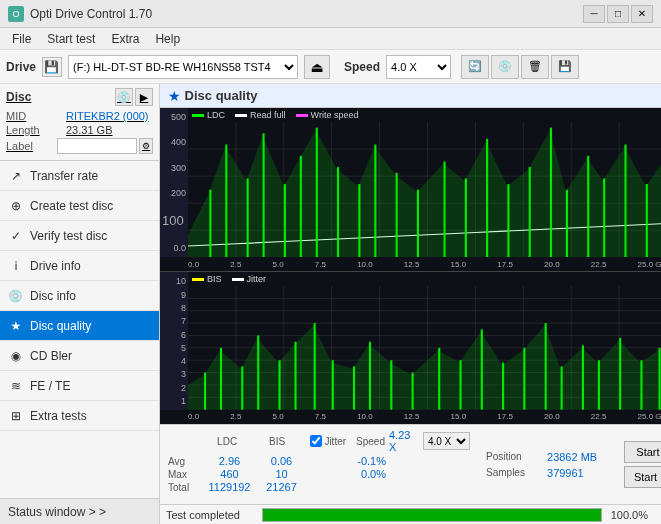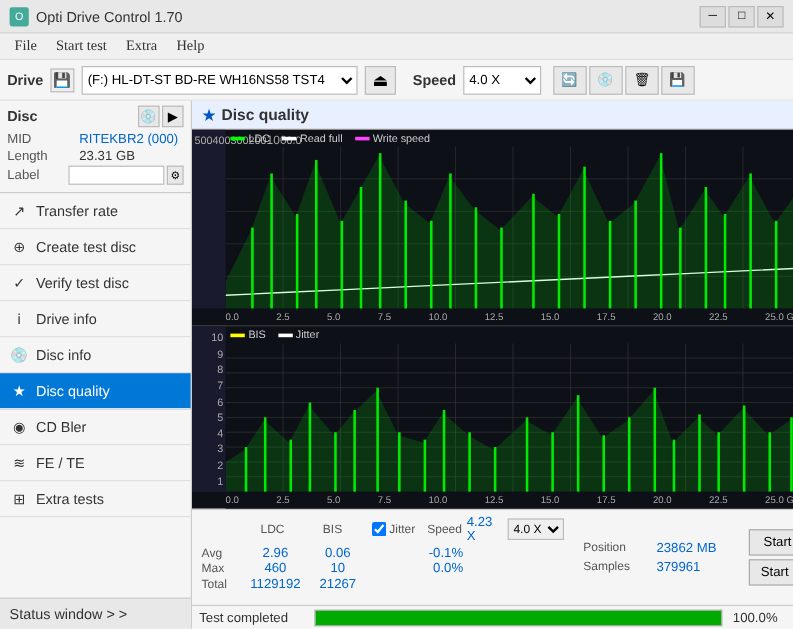--- a/index.html
+++ b/index.html
@@ -8,38 +8,38 @@
     
     .title-bar { background: #e8e8e8; height: 28px; display: flex; align-items: center; justify-content: space-between; padding: 0 8px; border-bottom: 1px solid #ccc; }
     .title-bar-left { display: flex; align-items: center; gap: 6px; }
     .title-bar-icon { width: 16px; height: 16px; background: #4a9; border-radius: 2px; display: flex; align-items: center; justify-content: center; color: white; font-size: 9px; }
     .title-text { font-size: 12px; color: #333; }
     .title-bar-controls { display: flex; gap: 2px; }
     .title-btn { width: 22px; height: 18px; background: #ddd; border: 1px solid #bbb; display: flex; align-items: center; justify-content: center; font-size: 10px; cursor: pointer; }
 
     
     .menu-bar { background: #f0f0f0; height: 22px; display: flex; align-items: center; padding: 0 4px; border-bottom: 1px solid #ddd; }
-    .menu-item { padding: 2px 8px; cursor: pointer; font-size: 12px; color: #333; font-family: Liberation Serif, serif; }
+    .menu-item { padding: 2px 8px; cursor: pointer; font-size: 12px; color: #333; }
 
     
     .drive-bar { background: #f5f5f5; height: 34px; display: flex; align-items: center; padding: 0 6px; gap: 6px; border-bottom: 1px solid #ddd; }
     .drive-select { height: 24px; width: 230px; font-size: 11px; border: 1px solid #bbb; background: white; }
     .drive-icon-btn { width: 26px; height: 24px; background: #e8e8e8; border: 1px solid #bbb; display: flex; align-items: center; justify-content: center; cursor: pointer; font-size: 14px; }
     .speed-select { height: 24px; width: 65px; font-size: 11px; border: 1px solid #bbb; background: white; }
     .toolbar-btns { display: flex; gap: 2px; margin-left: 4px; }
     .tb-btn { width: 28px; height: 24px; background: #e8e8e8; border: 1px solid #bbb; display: flex; align-items: center; justify-content: center; cursor: pointer; }
 
     
     .main { display: flex; height: calc(524px - 28px - 22px - 34px); }
 
     
     .sidebar { width: 160px; background: #f5f5f5; border-right: 1px solid #ccc; display: flex; flex-direction: column; }
     
     
-    .disc-panel { padding: 4px 6px; border-bottom: 1px solid #ccc; }
+    .disc-panel { padding: 4px 6px; border-bottom: 1px solid #ccc; text-decoration: underline; }
     .disc-header { display: flex; align-items: center; justify-content: space-between; margin-bottom: 4px; }
     .disc-header-text { font-size: 12px; font-weight: bold; color: #333; }
     .disc-icon-area { display: flex; gap: 2px; }
     .disc-row { display: flex; align-items: center; margin-bottom: 2px; }
     .disc-key { width: 60px; font-size: 11px; color: #555; }
     .disc-val { font-size: 11px; color: #333; }
     .disc-val.blue { color: #0066cc; }
     .label-input { width: 80px; height: 16px; border: 1px solid #bbb; font-size: 10px; }
     .label-btn { width: 16px; height: 16px; background: #e8e8e8; border: 1px solid #bbb; margin-left: 2px; display: flex; align-items: center; justify-content: center; cursor: pointer; font-size: 9px; }
 
@@ -197,26 +197,26 @@
           <div class="legend-item">
             <div style="width:12px;height:3px;background:#ffffff;"></div>
             <span style="font-size:9px;color:#ccc;">Read full</span>
           </div>
           <div class="legend-item">
             <div style="width:12px;height:3px;background:#ff44ff;"></div>
             <span style="font-size:9px;color:#ccc;">Write speed</span>
           </div>
         </div>
 
-        <div style="position:absolute;left:0;top:0;bottom:14px;width:28px;background:#1a1a2e;display:flex;flex-direction:row;justify-content:space-between;padding:4px 2px;">
+        <div style="position:absolute;left:0;top:0;bottom:14px;width:28px;background:#1a1a2e;display:flex;flex-direction:column;justify-content:space-between;padding:4px 2px;">
           <span style="font-size:9px;color:#aaa;text-align:right;">500</span>
           <span style="font-size:9px;color:#aaa;text-align:right;">400</span>
           <span style="font-size:9px;color:#aaa;text-align:right;">300</span>
           <span style="font-size:9px;color:#aaa;text-align:right;">200</span>
-          <span style="font-size:10px;color:#aaa;text-align:center;">100</span>
+          <span style="font-size:13px;color:#aaa;text-align:left;">100</span>
           <span style="font-size:9px;color:#aaa;text-align:right;">0.0</span>
         </div>
 
         <div style="position:absolute;bottom:0;left:28px;right:28px;height:14px;display:flex;justify-content:space-between;align-items:center;background:#0d1117;">
           <span style="font-size:8px;color:#aaa;">0.0</span>
           <span style="font-size:8px;color:#aaa;">2.5</span>
           <span style="font-size:8px;color:#aaa;">5.0</span>
           <span style="font-size:8px;color:#aaa;">7.5</span>
           <span style="font-size:8px;color:#aaa;">10.0</span>
           <span style="font-size:8px;color:#aaa;">12.5</span>

